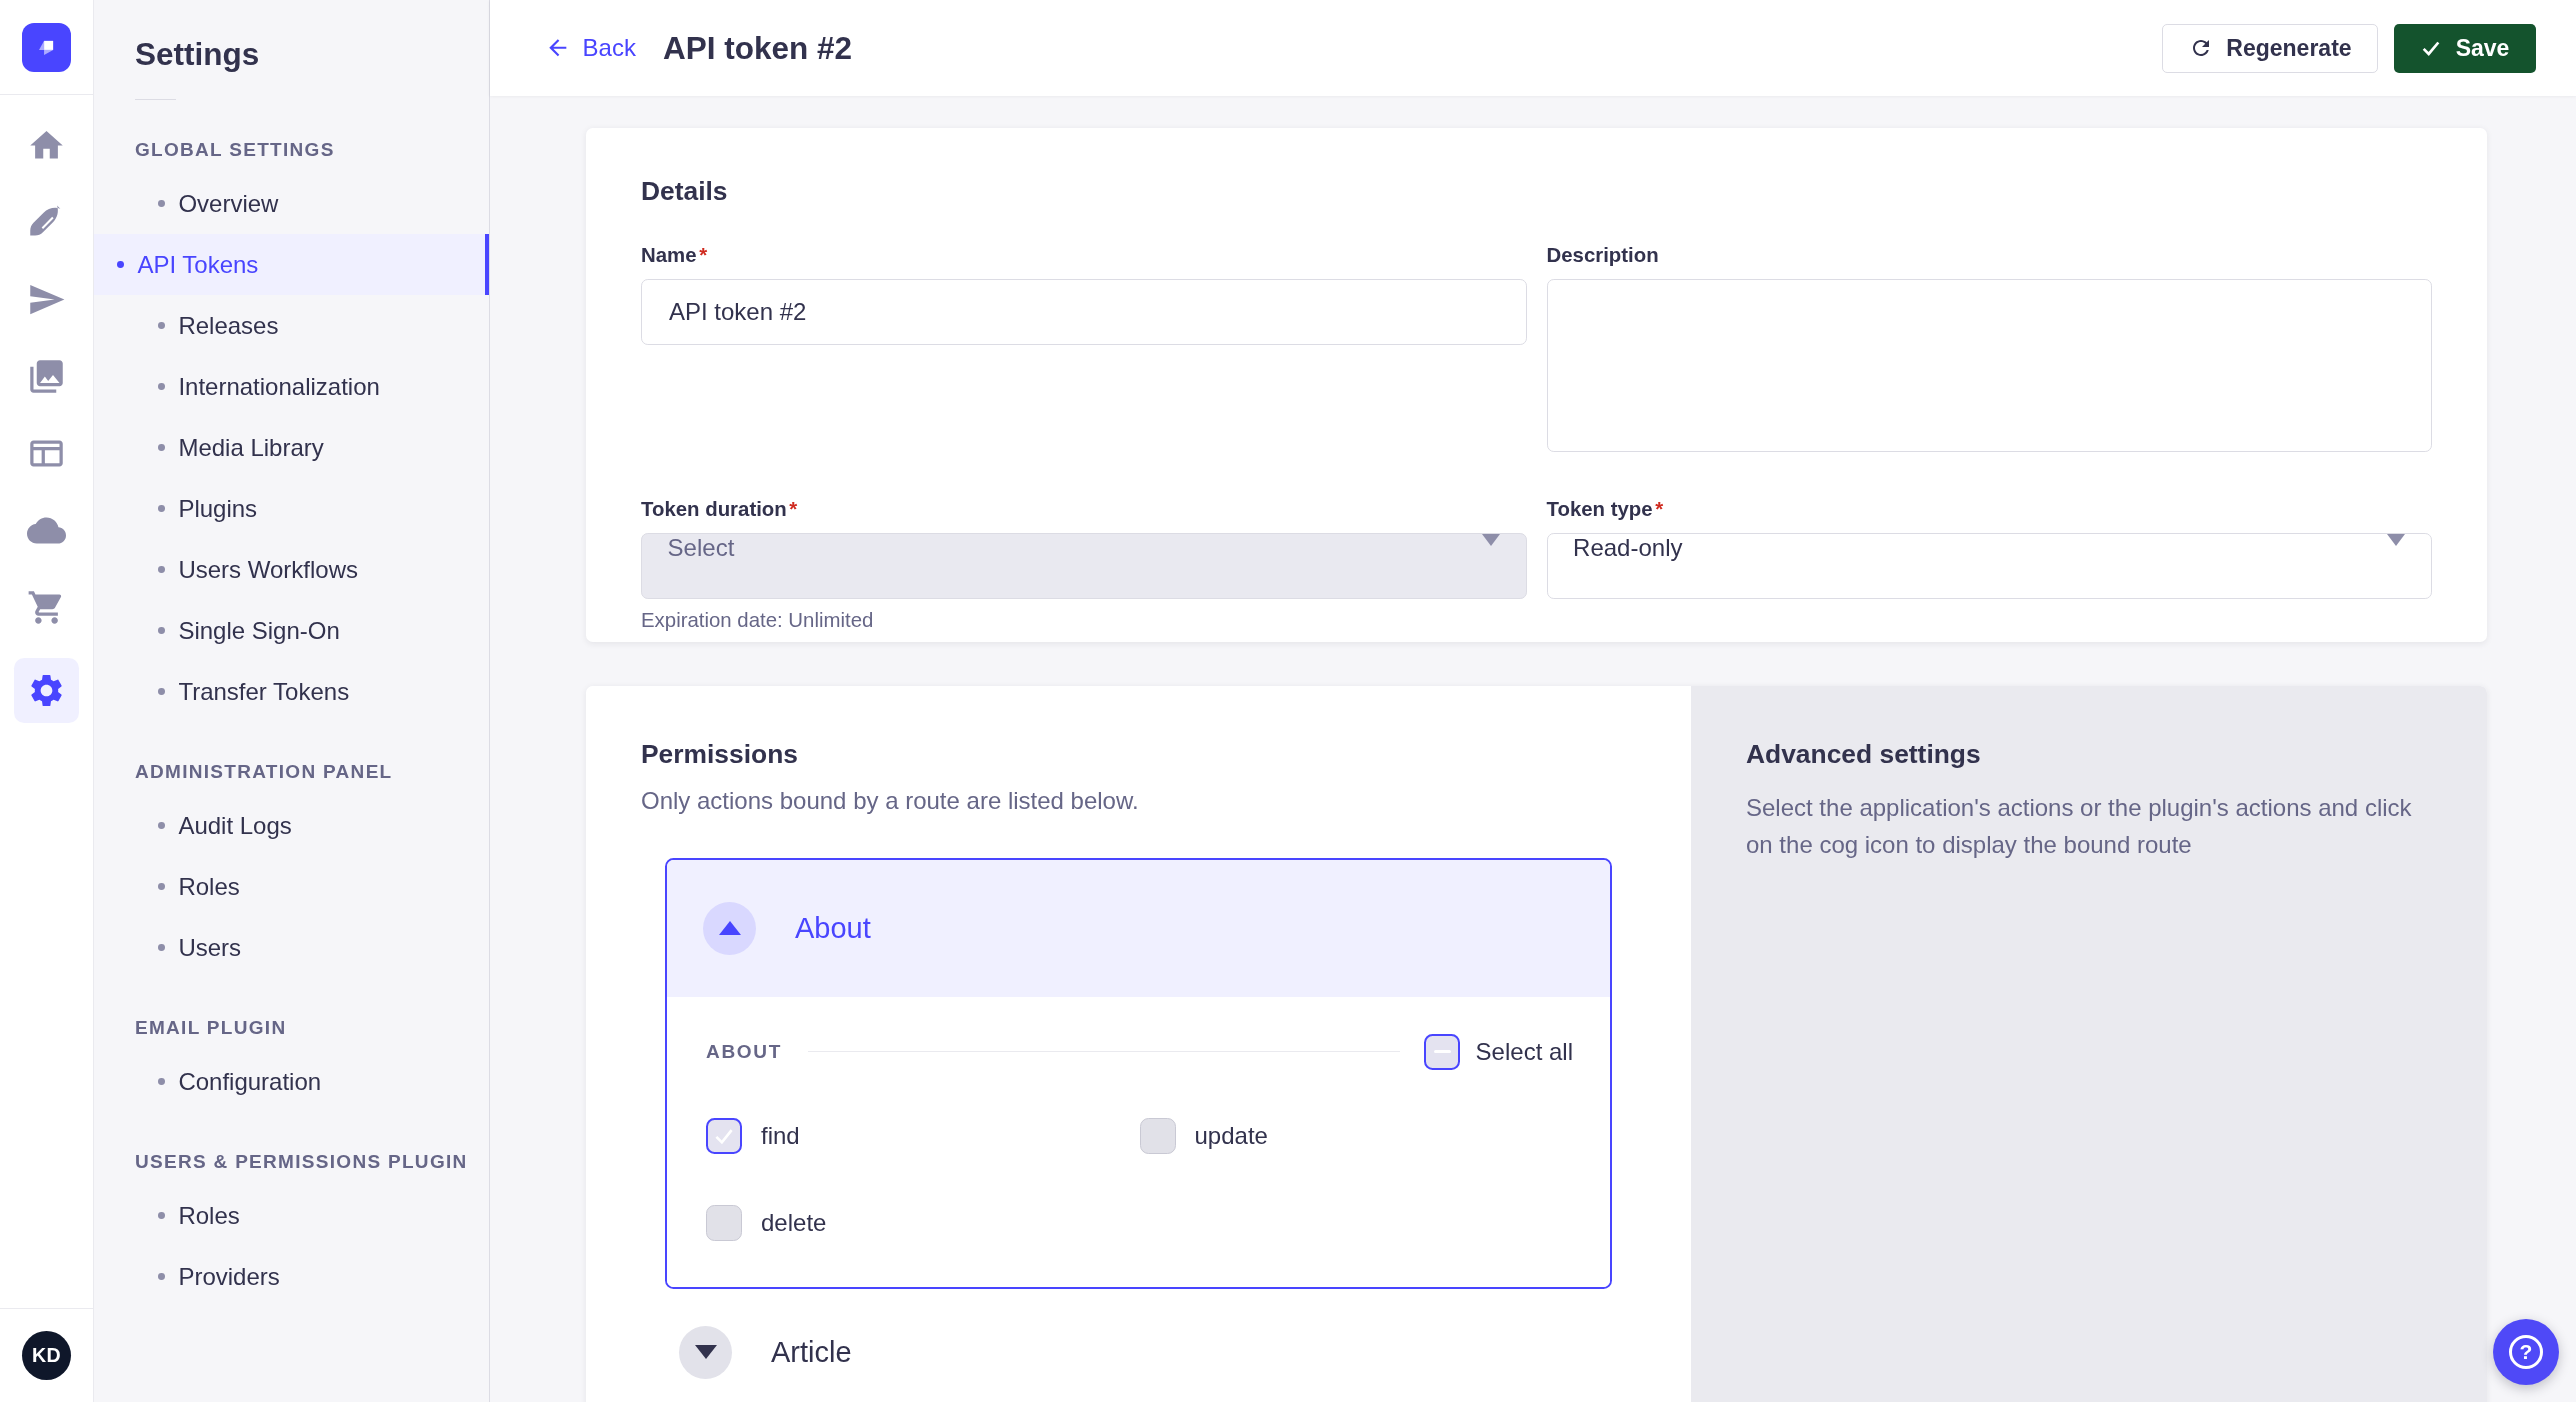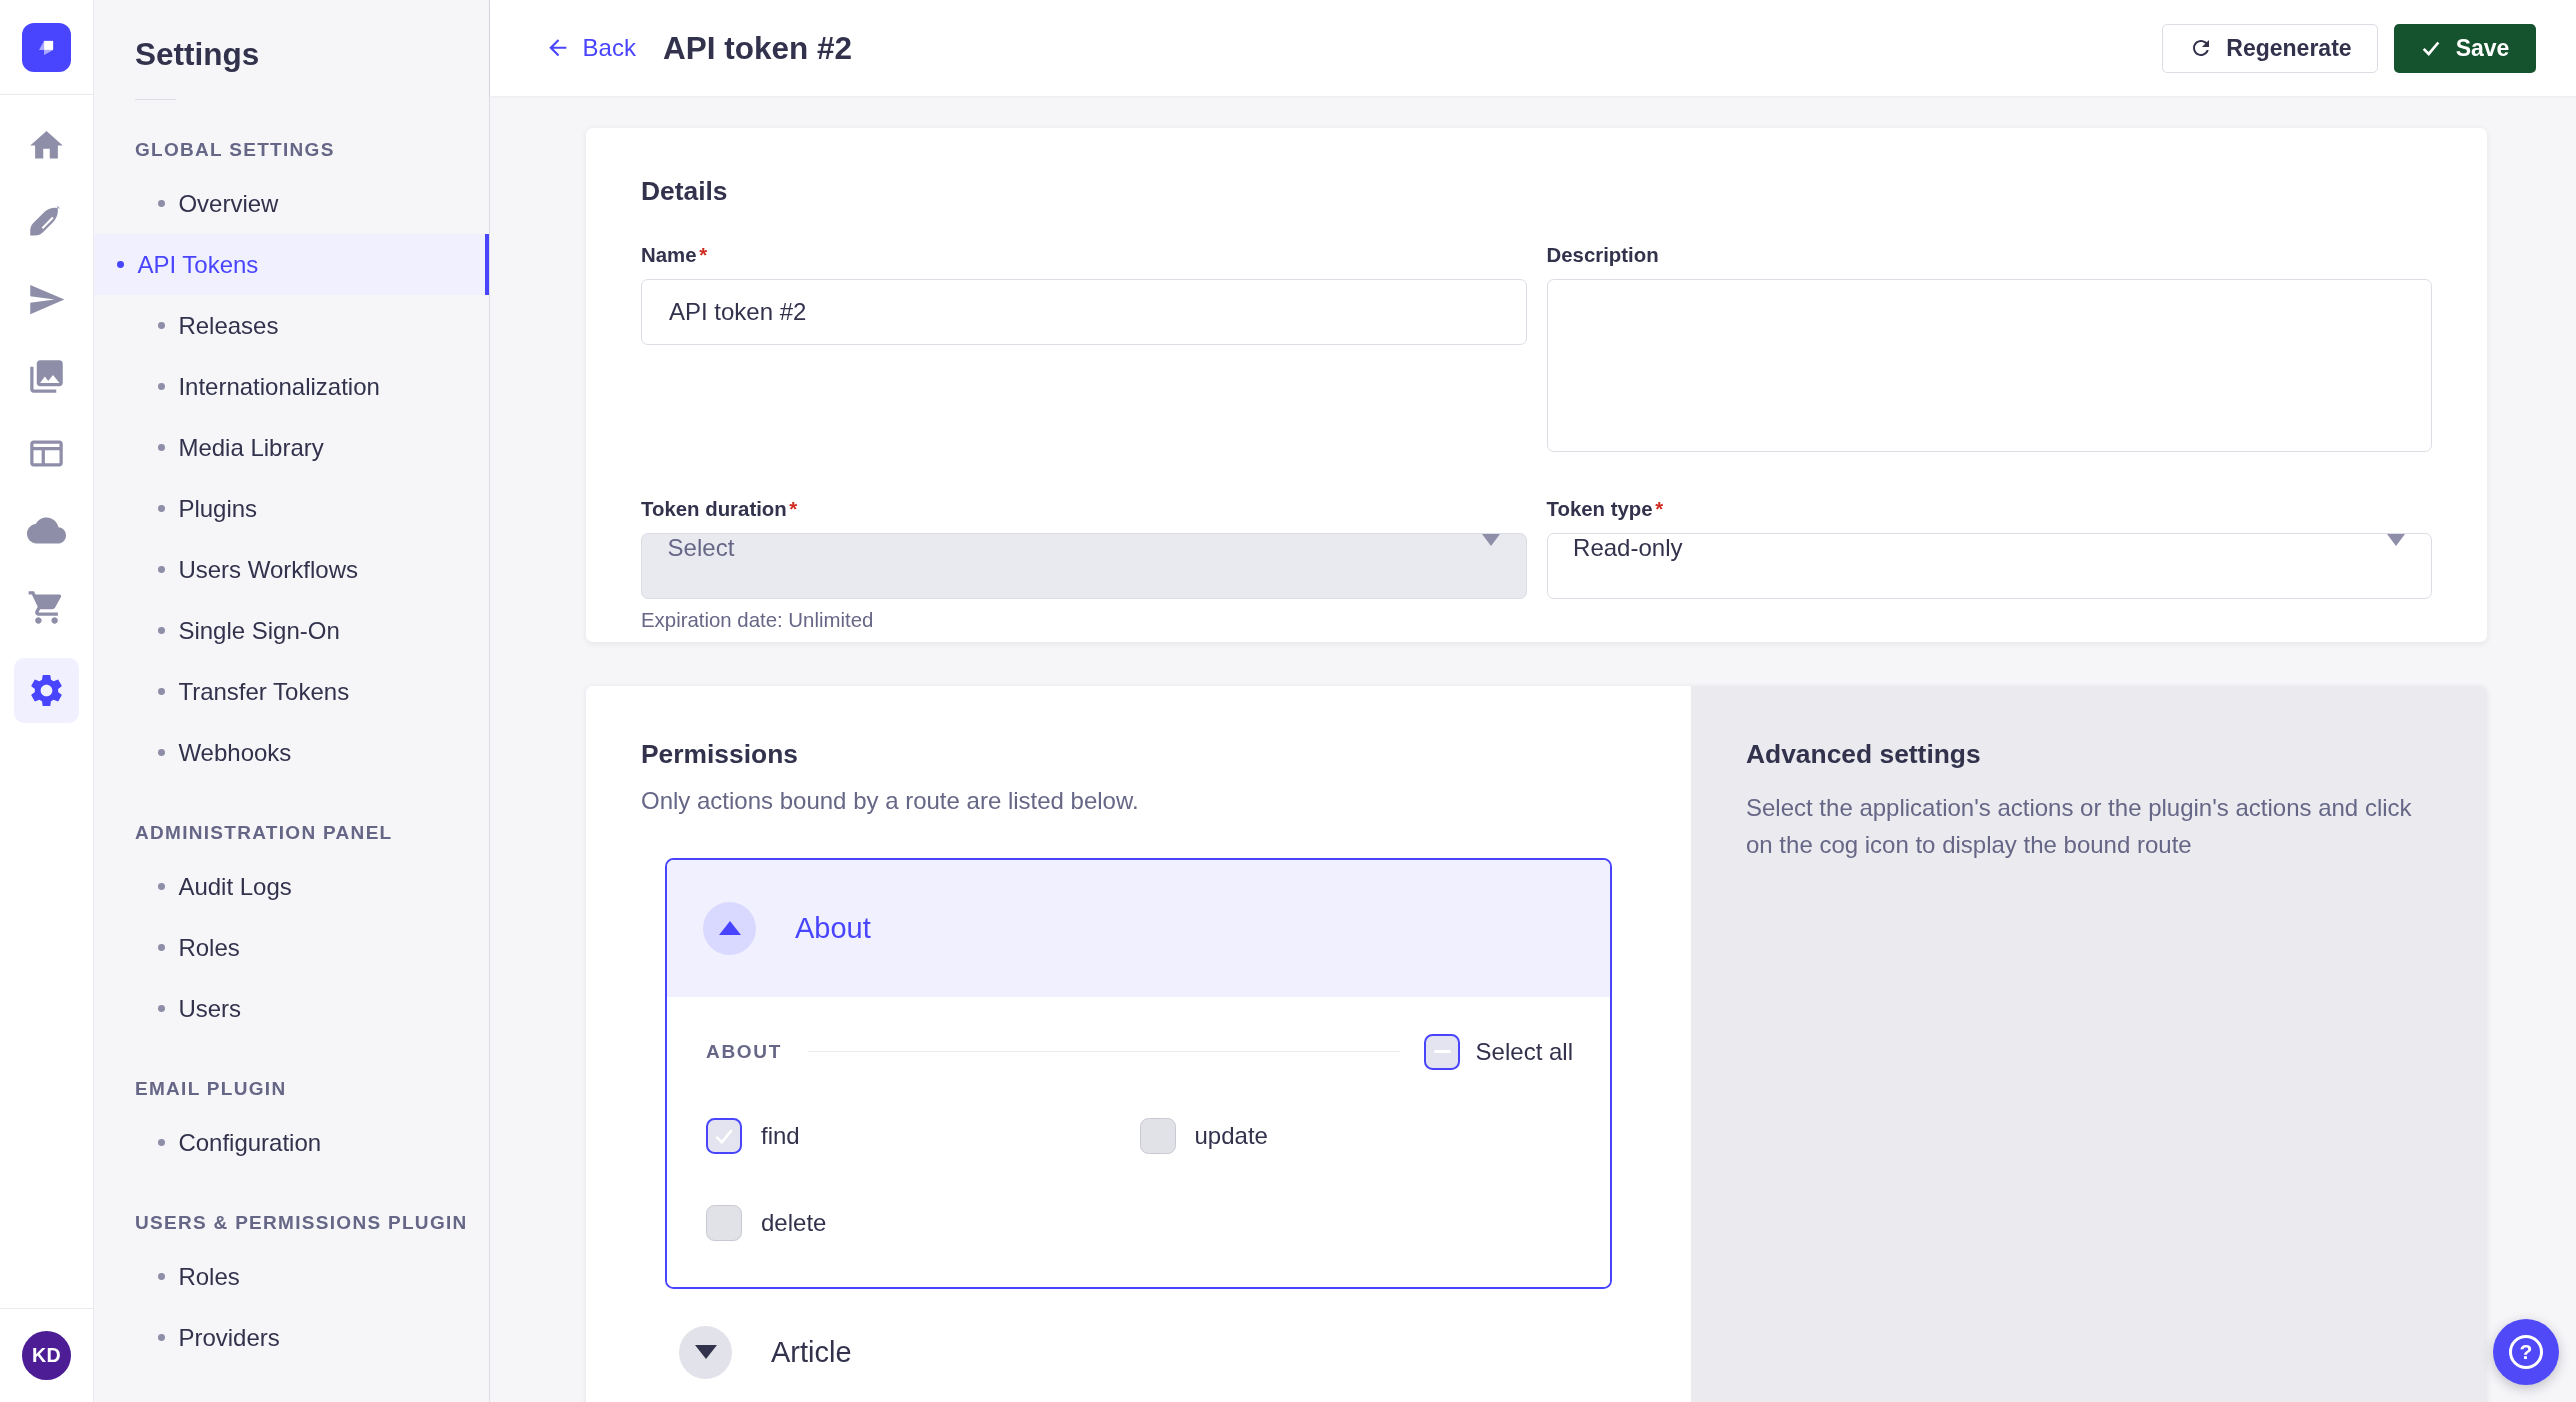--- a/index.html
+++ b/index.html
@@ -17,21 +17,21 @@
           display:flex; align-items:center; justify-content:center; cursor:pointer; }
   .rail-nav { margin-top:24px; display:flex; flex-direction:column; align-items:center; gap:24px; }
   .rail-btn { width:56px; height:53px; display:flex; align-items:center; justify-content:center;
           border-radius:10.2px; cursor:pointer; }
   .rail-btn svg { width:39px; height:39px; fill:#8E8EA9; }
   .rail-btn.active { background:#F0F0FF; width:65px; height:65px; }
   .rail-btn.active svg { fill:#4945FF; }
   .rail-spacer { flex:1; }
   .rail-footer { width:100%; height:94px; border-top:0.9px solid #EAEAEF;
           display:flex; align-items:center; justify-content:center; }
-  .avatar { width:49px; height:49px; border-radius:50%; background:#4c1d95; color:#fff;
+  .avatar { width:49px; height:49px; border-radius:50%; background:#0f172a; color:#fff;
           display:flex; align-items:center; justify-content:center; font-size:19.6px; font-weight:bold;
           cursor:pointer; letter-spacing:0.4px; }
 
   
   .subnav { width:396px; flex-shrink:0; background:#F6F6F9; border-right:0.9px solid #DCDCE4;
           padding-top:36px; overflow:hidden; }
   .subnav-title { font-size:31.5px; font-weight:bold; color:#32324D; margin-left:41px; }
   .subnav-rule { width:41px; height:1.7px; background:#DCDCE4; margin:25.6px 0 0 41px; }
   .nav-section-header { font-size:19px; font-weight:bold; color:#666687; letter-spacing:1.3px;
           margin:39px 0 12px 41px; text-transform:uppercase; }
@@ -224,24 +224,20 @@
         <span class="dot"></span>
         <span>Users Workflows</span>
       </div>
     <div class="nav-item">
         <span class="dot"></span>
         <span>Single Sign-On</span>
       </div>
     <div class="nav-item">
         <span class="dot"></span>
         <span>Transfer Tokens</span>
-      </div>
-    <div class="nav-item">
-        <span class="dot"></span>
-        <span>Webhooks</span>
       </div>
 
     <div class="nav-section-header">ADMINISTRATION PANEL</div>
     <div class="nav-item">
         <span class="dot"></span>
         <span>Audit Logs</span>
       </div>
     <div class="nav-item">
         <span class="dot"></span>
         <span>Roles</span>

